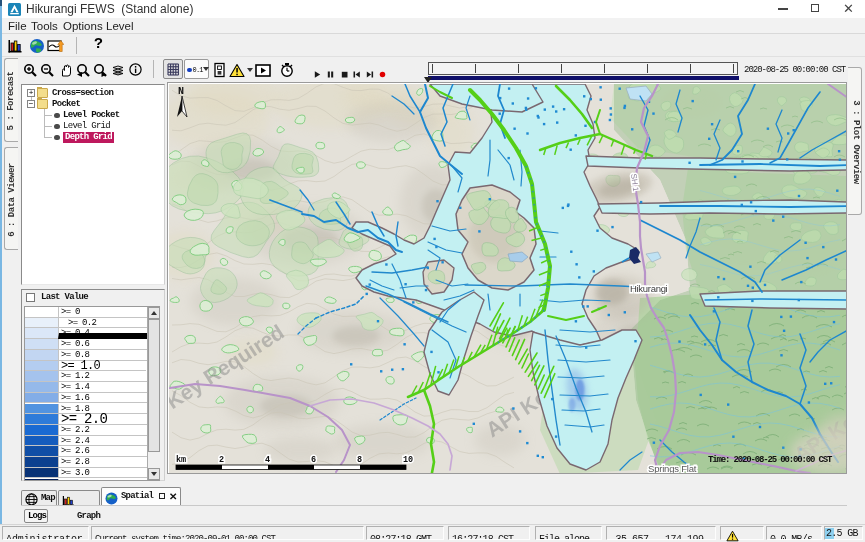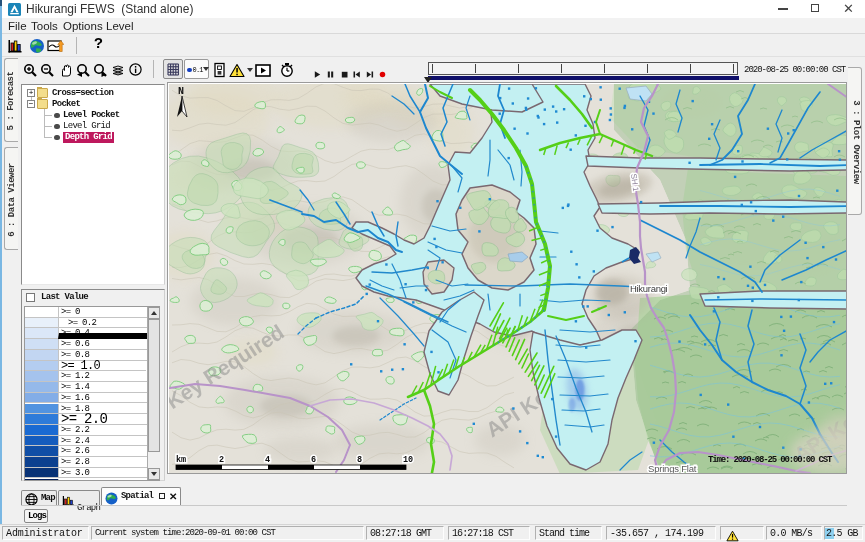--- a/index.html
+++ b/index.html
@@ -1,21 +1,21 @@
 <!DOCTYPE html>
 <html><head><meta charset="utf-8"><title>Hikurangi FEWS</title><style>
 *{margin:0;padding:0;box-sizing:border-box}
 html,body{width:865px;height:542px;overflow:hidden;background:#f0f0f0;font-family:'Liberation Sans',sans-serif;position:relative}
 .abs{position:absolute}
 .mono{font-family:'Liberation Mono',monospace;letter-spacing:-0.7px}
 .vtab{position:absolute;background:#f5f5f3;border:1px solid #a9a9a9;color:#333;
  font-family:'Liberation Mono',monospace;font-size:9px;font-weight:bold;letter-spacing:-0.5px}
 .vtab span{position:absolute;text-align:center;white-space:nowrap}
 .cell{position:absolute;top:526px;height:14px;border:1px solid #b0b0b0;border-bottom-color:#fdfdfd;border-right-color:#fdfdfd;
- font-family:'Liberation Mono',monospace;font-size:10px;letter-spacing:-0.6px;color:#111;padding:0 3px;line-height:13px;white-space:nowrap;overflow:hidden}
+ font-family:'Liberation Mono',monospace;font-size:10px;letter-spacing:-0.6px;color:#111;padding:6px 3px;line-height:13px;white-space:nowrap;overflow:hidden}
 </style></head><body>
 <div class="abs" style="left:0;top:0;width:2px;height:542px;background:#79b7e3"></div>
 <div class="abs" style="left:0;top:0;width:3px;height:6px;background:#26537c"></div>
 <div class="abs" style="left:2px;top:0;width:863px;height:18px;background:#fff"></div>
 <div class="abs" style="left:8px;top:2px"><svg width="13" height="13" viewBox="0 0 13 13">
       <rect width="13" height="13" rx="1.5" fill="#1b85b8"></rect>
       <path d="M6.5,1.8 L10.6,9.2 L8.4,9.2 L6.5,5.6 L4.6,9.2 L2.4,9.2 Z" fill="#fff"></path>
       <rect x="2.2" y="10" width="8.6" height="1.3" fill="#fff"></rect>
     </svg></div>
 <div class="abs" style="left:26px;top:2px;font-size:12px;color:#333">Hikurangi FEWS&nbsp; (Stand alone)</div>
@@ -1006,42 +1006,42 @@
     <span class="mono" style="position:absolute;left:19px;top:2px;font-size:9px;font-weight:bold;letter-spacing:-0.8px;color:#111">Map</span>
   </div>
 <div class="abs" style="left:58px;top:490px;width:42px;height:16px;background:#ececec;border:1px solid #8a8a8a;border-radius:2px 2px 0 0;border-bottom:none">
     <span style="position:absolute;left:3px;top:1px"><svg width="12" height="11" viewBox="0 0 12 11">
         <rect x="0.8" y="9.5" width="11" height="1.2" fill="#000"></rect>
         <rect x="0.8" y="1" width="1.2" height="9.7" fill="#000"></rect>
         <rect x="2.6" y="4" width="2.2" height="5.5" fill="#d02020" stroke="#000" stroke-width="0.6"></rect>
         <rect x="5.4" y="2.2" width="2.2" height="7.3" fill="#ffd400" stroke="#000" stroke-width="0.6"></rect>
         <rect x="8.2" y="5.2" width="2.2" height="4.3" fill="#2040d0" stroke="#000" stroke-width="0.6"></rect>
       </svg></span>
-    <span class="mono" style="position:absolute;left:18px;top:12px;font-size:9px;font-weight:normal;letter-spacing:-0.8px;color:#111">Graph</span>
+    <span class="mono" style="position:absolute;left:18px;top:20px;font-size:9px;font-weight:bold;letter-spacing:-0.8px;color:#111">Graph</span>
   </div>
 <div class="abs" style="left:101px;top:487px;width:80px;height:19px;background:#fdfdfd;border:1px solid #8a8a8a;border-radius:2px 2px 0 0;border-bottom:none">
     <span style="position:absolute;left:3px;top:3px"><svg width="13" height="13" viewBox="0 0 13 13">
         <circle cx="6.5" cy="6.5" r="6" fill="#1560c8"></circle>
         <path d="M2.5,3.5 Q5,1.8 7.8,3 Q10.4,4 11,6 Q9.4,7.4 7.2,6.6 Q5.2,5.8 4.2,7.4 Q3.4,8.6 2,8.2 Q1.4,5.6 2.5,3.5 Z" fill="#2fae4e"></path>
         <ellipse cx="4.6" cy="4.2" rx="2.2" ry="1.1" fill="#fff" opacity="0.6" transform="rotate(-20 4.6 4.2)"></ellipse>
       </svg></span>
     <span class="mono" style="position:absolute;left:19px;top:3px;font-size:9px;font-weight:bold;letter-spacing:-0.8px;color:#111">Spatial</span>
     <span style="position:absolute;left:57px;top:5px;width:6px;height:6px;border:1.3px solid #222"></span>
     <span style="position:absolute;left:67px;top:3px;font-size:10px;font-weight:bold;color:#111">✕</span>
   </div>
 <div class="abs" style="left:21px;top:505px;width:826px;height:1px;background:#c9c9c9"></div>
 <div class="abs" style="left:24px;top:509px;width:24px;height:14px;border:1px solid #888;border-radius:2px;background:#f4f4f4">
     <span class="mono" style="position:absolute;left:3px;top:1px;font-size:9px;font-weight:bold;letter-spacing:-0.9px">Logs</span>
   </div>
 <div class="abs" style="left:0;top:524px;width:865px;height:18px;background:#f0f0f0;border-top:1px solid #d5d5d5"></div>
 <div class="cell" style="left:2px;width:87px;font-size:10px;letter-spacing:-0.1px">Administrator</div>
 <div class="cell" style="left:91px;width:273px;font-size:9px;letter-spacing:-0.9px">Current system time:2020-09-01 00:00 CST</div>
 <div class="cell" style="left:366px;width:78px;font-size:10px;letter-spacing:-0.9px">08:27:18 GMT</div>
 <div class="cell" style="left:448px;width:82px;font-size:10px;letter-spacing:-0.9px">16:27:18 CST</div>
-<div class="cell" style="left:535px;width:67px;font-size:10px;letter-spacing:-1.0px">Stand time</div>
+<div class="cell" style="left:535px;width:67px;font-size:10px;letter-spacing:-1.0px">File alone</div>
 <div class="cell" style="left:606px;width:110px;font-size:10px;letter-spacing:-0.5px">-35.657 , 174.199</div>
 <div class="cell" style="left:720px;width:44px;"></div>
 <div class="cell" style="left:766px;width:56px;font-size:10px;letter-spacing:-0.7px">0.0 MB/s</div>
 <div class="cell" style="left:824px;width:39px;"></div>
 <div class="abs" style="left:726px;top:528px"><svg width="13" height="12" viewBox="0 0 16 15">
       <path d="M8,1.5 L15,13.5 L1,13.5 Z" fill="#ffe13a" stroke="#000" stroke-width="1.1" stroke-linejoin="round"></path>
       <rect x="7.3" y="5" width="1.5" height="4.5" fill="#000"></rect>
       <rect x="7.3" y="10.7" width="1.5" height="1.5" fill="#000"></rect>
     </svg></div>
 <div class="abs" style="left:825px;top:528px;width:9px;height:11px;background:#8ed0ef"></div>

